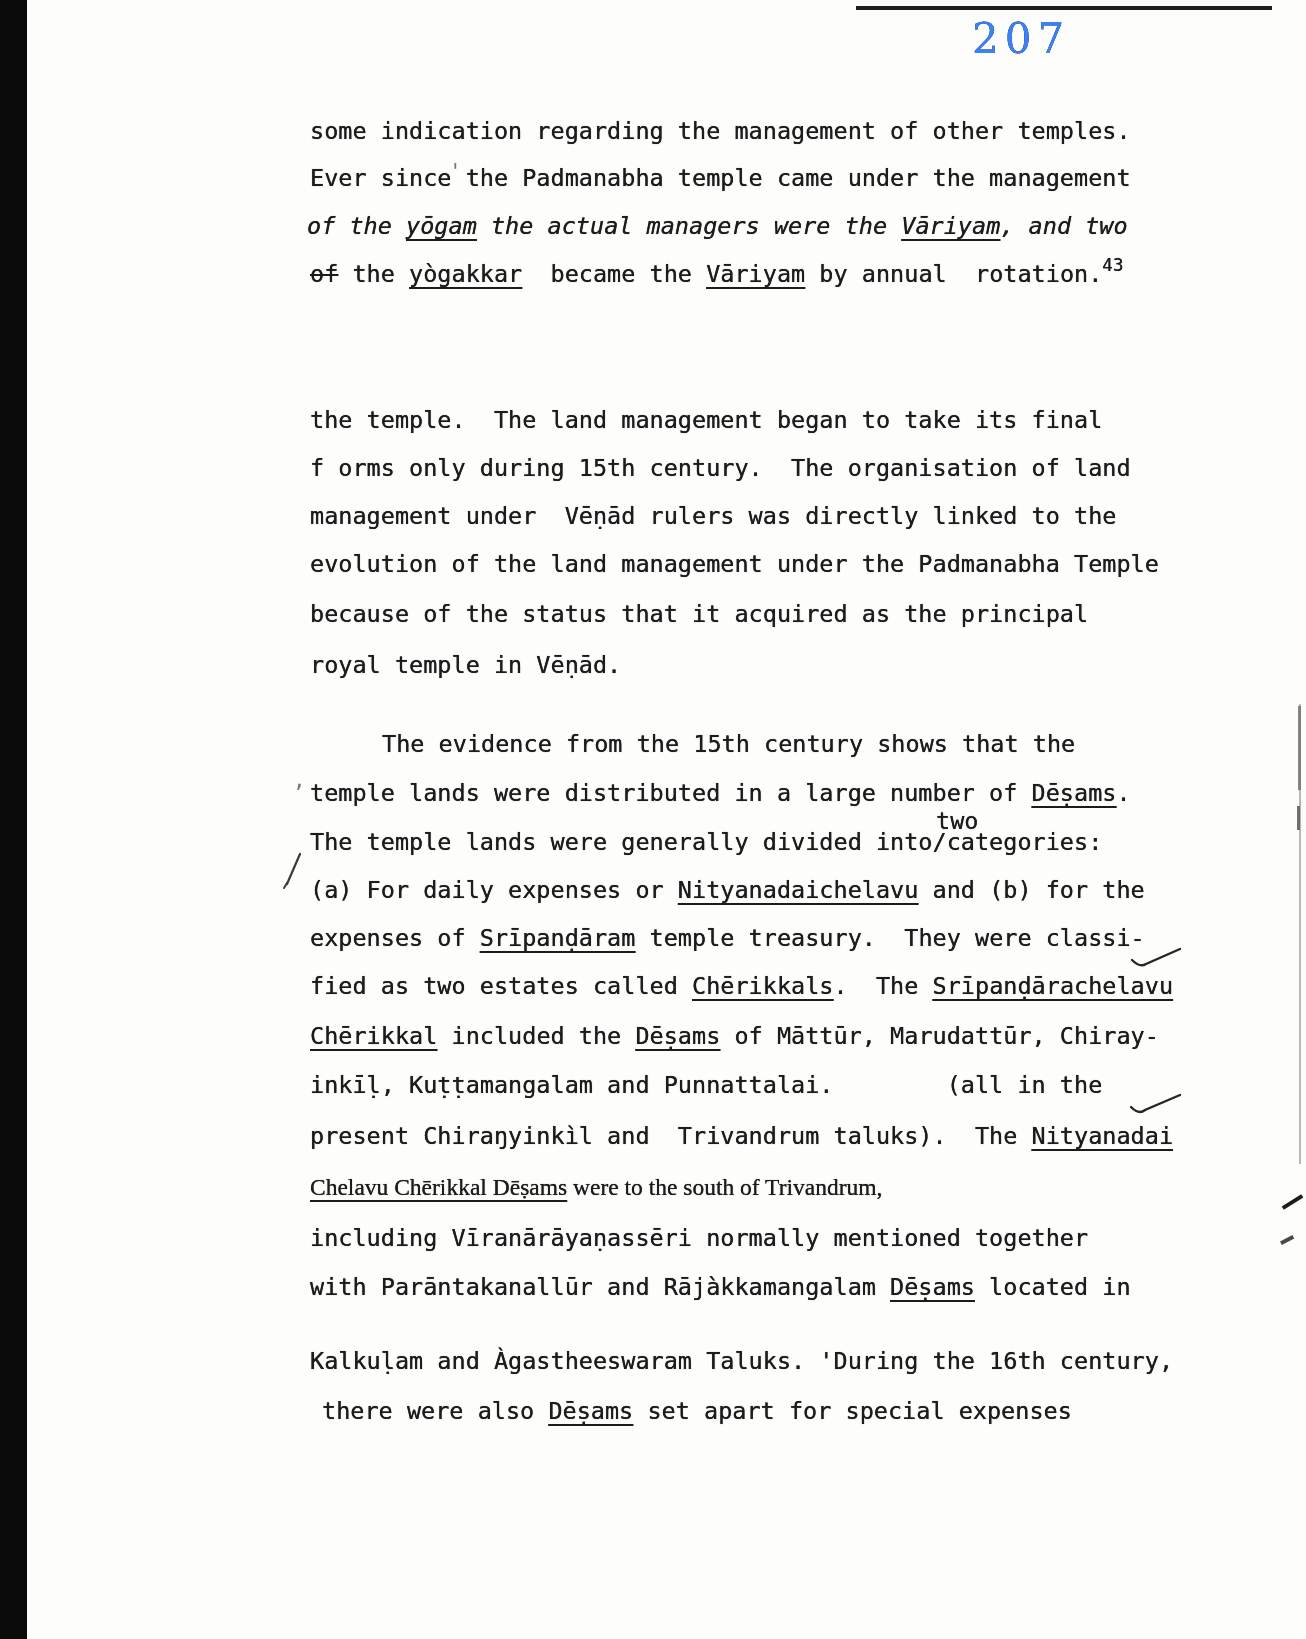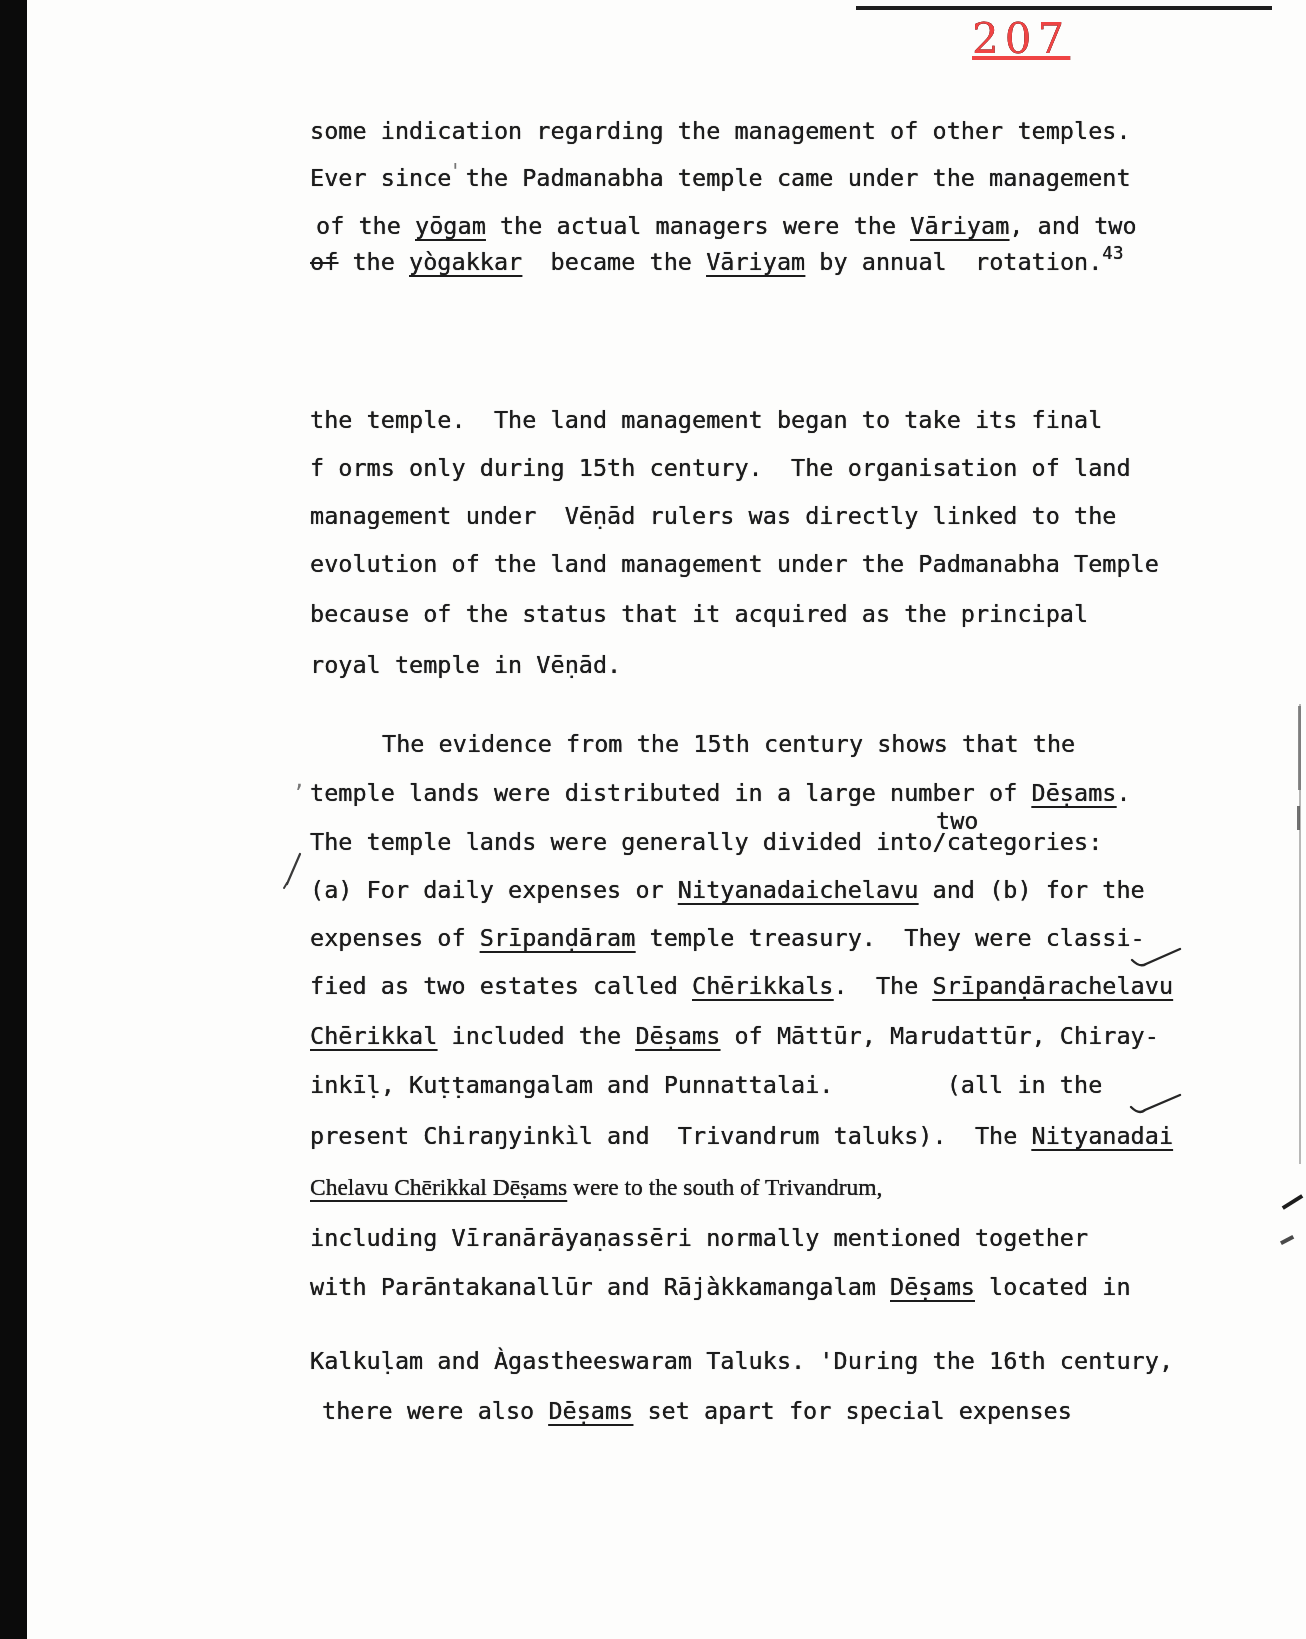--- a/index.html
+++ b/index.html
@@ -15,23 +15,22 @@
     position:absolute;left:0;top:0;width:27px;height:1639px;
     background:#0b0b0b;
   }
   .pageno-rule{
     position:absolute;left:856px;top:6px;width:416px;height:4px;
     background:#1e1e1e;
   }
   .pageno{
     position:absolute;left:972px;top:14px;
     font-family:"DejaVu Serif","Liberation Serif",serif;
-    font-size:42px;letter-spacing:6px;color:#ef4444;
+    font-size:42px;letter-spacing:6px;color:#3b82f6;
     text-shadow:0 0 .5px #000;
-    text-decoration:underline;
   }
   .tline{
     position:absolute;
     font-size:23.5px;line-height:30px;
     white-space:pre;
     text-shadow:0 0 .7px #1a1a1a;
     letter-spacing:0px;
   }
   .u{text-decoration:underline;text-decoration-thickness:2.4px;text-underline-offset:5px;}
   .strike{text-decoration:line-through;text-decoration-thickness:2.2px;}
@@ -80,22 +79,22 @@
   </svg>
 
   <div class="scan-vline"></div>
   <div class="scan-vline-dark"></div>
   <div class="scan-vdash"></div>
   <div class="edge-dash-1"></div>
   <div class="edge-dash-2"></div>
 
 <div class="tline" style="left: 310px; top: 116px;"><span>some indication regarding the management of other temples.</span></div>
     <div class="tline" style="left: 310px; top: 163px;"><span>Ever since the Padmanabha temple came under the management</span></div>
-    <div class="tline" style="left: 316px; top: 211px;"><span>of the </span><span class="u">yōgam</span><span> the actual managers were the </span><span class="u">Vāriyam</span><span>, and two</span></div>
-    <div class="tline" style="left: 310px; top: 247px;"><span class="strike">of</span><span> the </span><span class="u">yògakkar</span><span>  became the </span><span class="u">Vāriyam</span><span> by annual  rotation.</span><span class="sup">43</span></div>
+    <div class="tline" style="left: 307px; top: 211px; font-style: italic;"><span>of the </span><span class="u">yōgam</span><span> the actual managers were the </span><span class="u">Vāriyam</span><span>, and two</span></div>
+    <div class="tline" style="left: 310px; top: 259px;"><span class="strike">of</span><span> the </span><span class="u">yògakkar</span><span>  became the </span><span class="u">Vāriyam</span><span> by annual  rotation.</span><span class="sup">43</span></div>
     <div class="tline" style="left: 310px; top: 405px;"><span>the temple.  The land management began to take its final</span></div>
     <div class="tline" style="left: 310px; top: 453px;"><span>f orms only during 15th century.  The organisation of land</span></div>
     <div class="tline" style="left: 310px; top: 501px;"><span>management under  Vēṇād rulers was directly linked to the</span></div>
     <div class="tline" style="left: 310px; top: 549px;"><span>evolution of the land management under the Padmanabha Temple</span></div>
     <div class="tline" style="left: 310px; top: 599px; text-align: center;"><span>because of the status that it acquired as the principal</span></div>
     <div class="tline" style="left: 310px; top: 650px;"><span>royal temple in Vēṇād.</span></div>
     <div class="tline" style="left: 382px; top: 729px;"><span>The evidence from the 15th century shows that the</span></div>
     <div class="tline" style="left: 310px; top: 778px;"><span>temple lands were distributed in a large number of </span><span class="u">Dēṣams</span><span>.</span></div>
     <div class="tline" style="left: 310px; top: 827px;"><span>The temple lands were generally divided into/categories:</span></div>
     <div class="tline" style="left: 310px; top: 875px;"><span>(a) For daily expenses or </span><span class="u">Nityanadaichelavu</span><span> and (b) for the</span></div>

